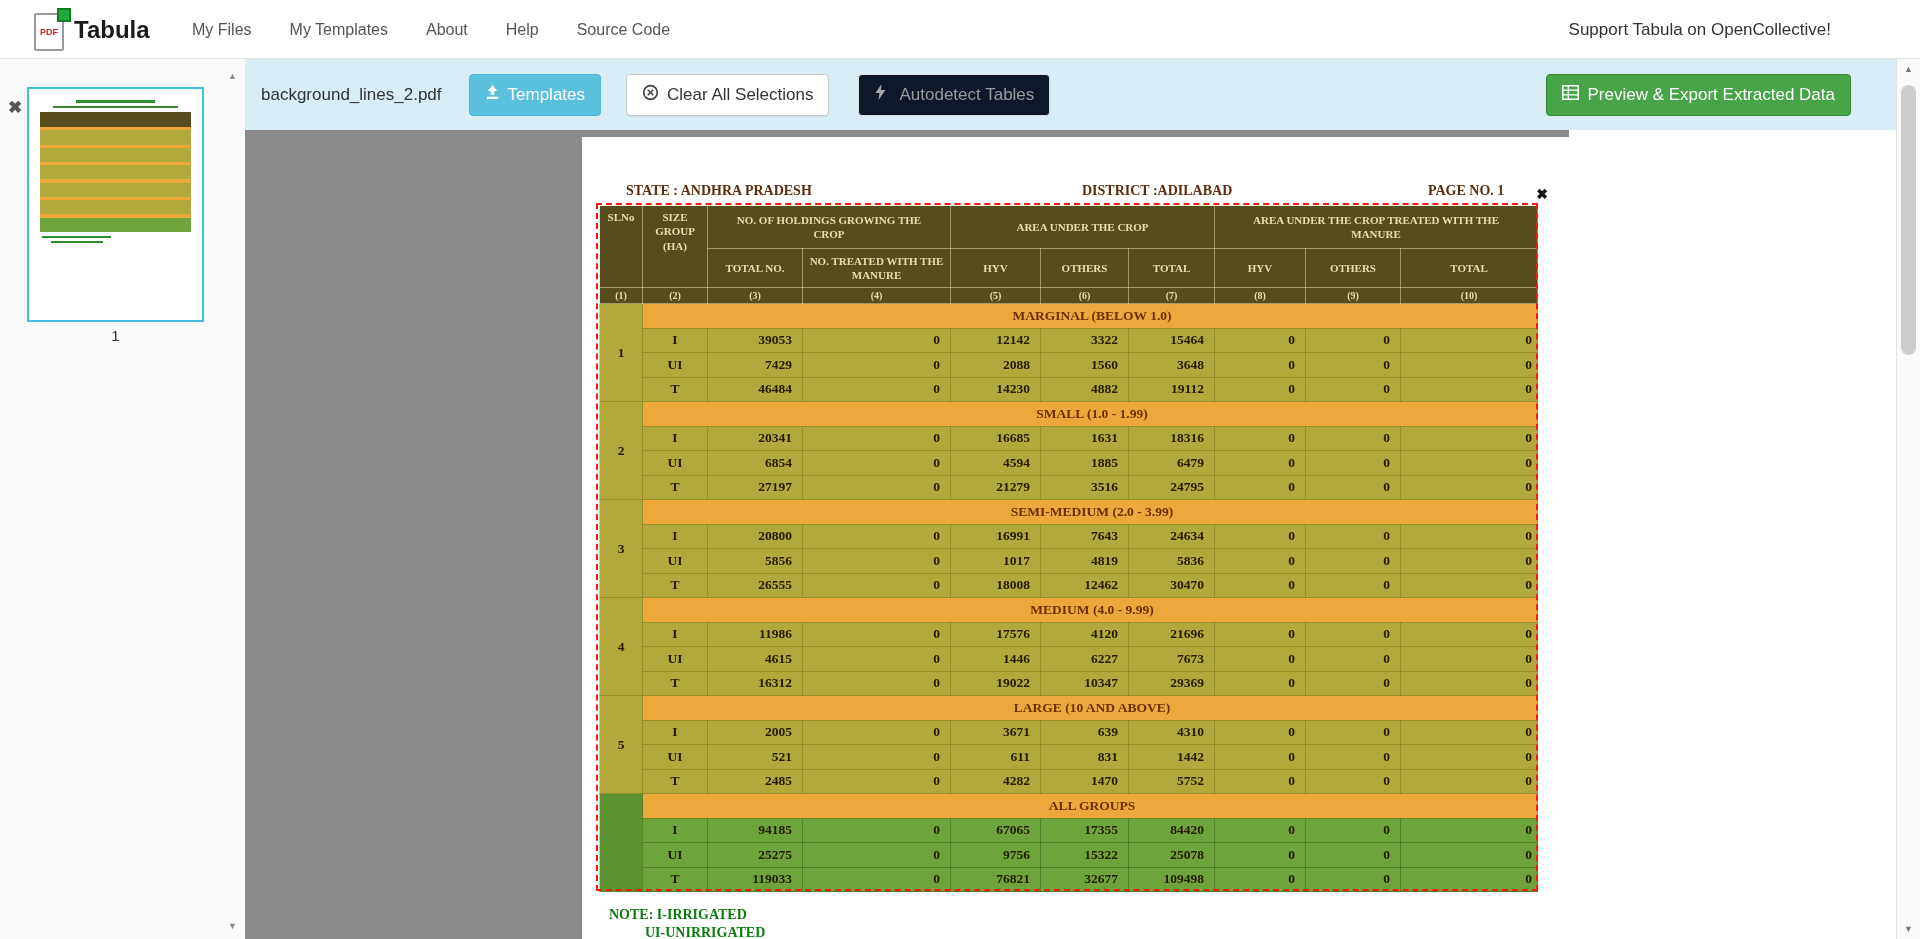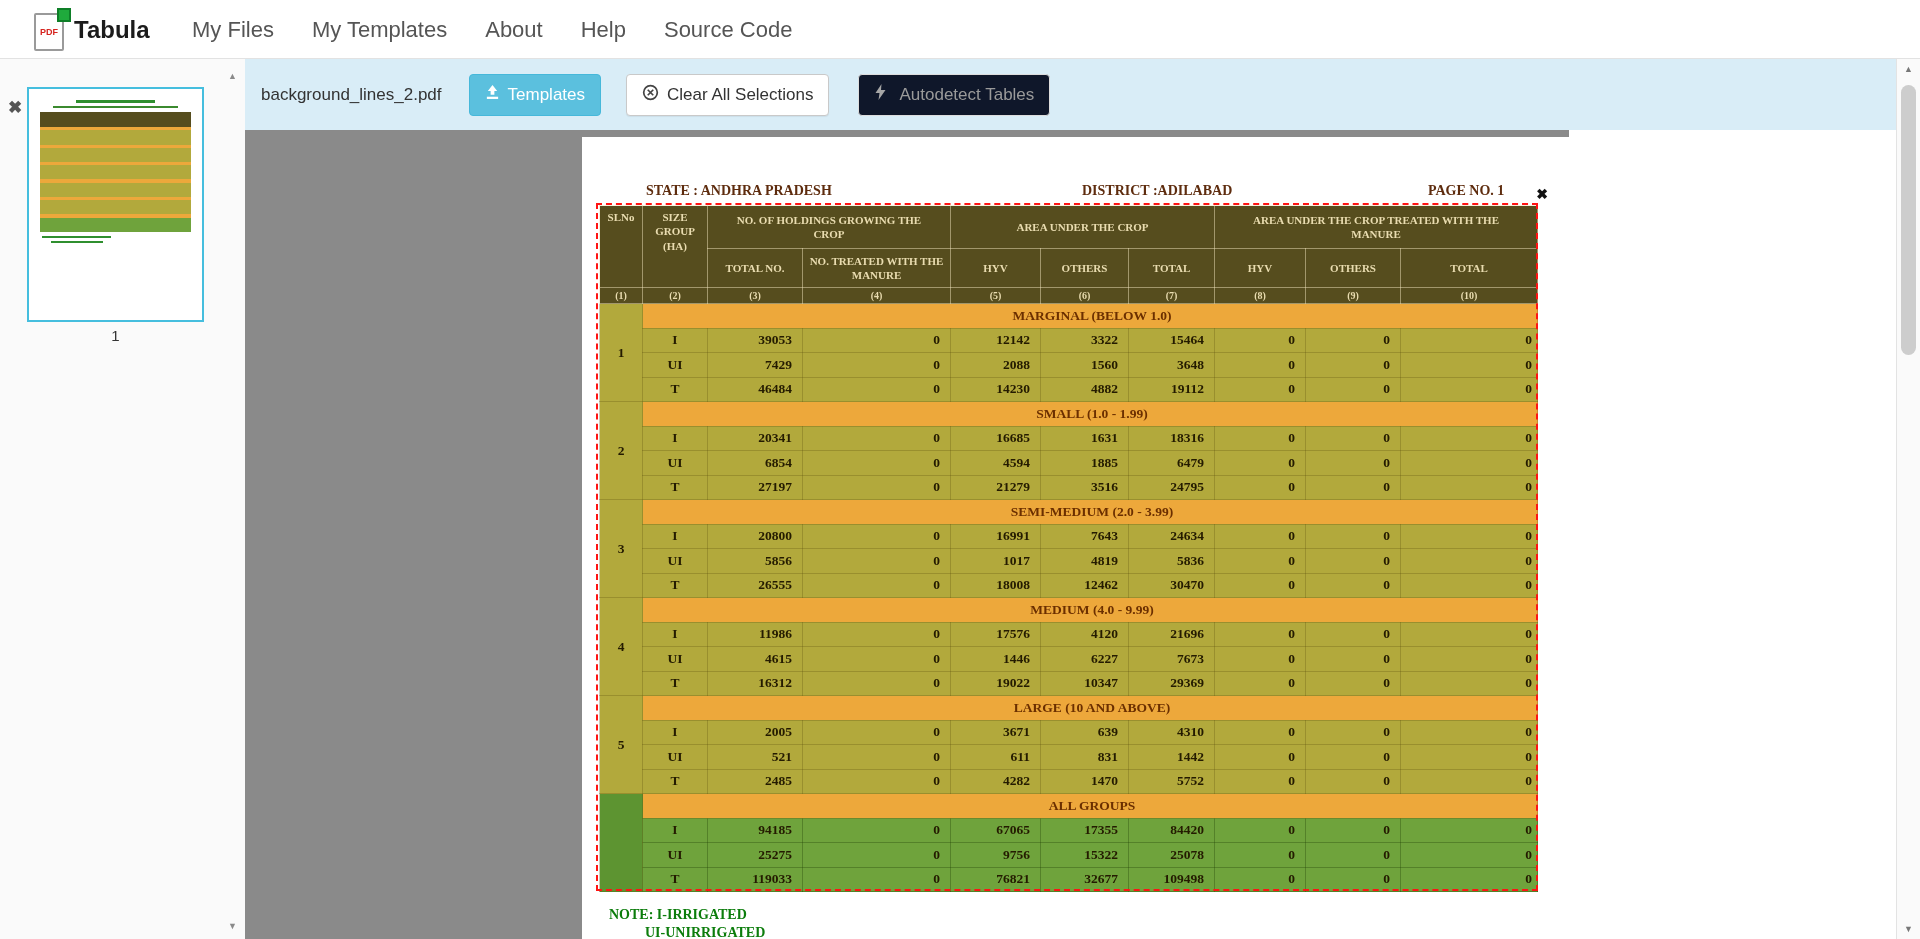--- a/index.html
+++ b/index.html
@@ -11,21 +11,21 @@
   #navbar { position:absolute; left:0; top:0; width:1920px; height:59px;
             background:#fff; border-bottom:1px solid #e2e2e2; z-index:30; }
   .brand { position:absolute; left:34px; top:0; height:59px; display:flex; align-items:center; gap:3px; cursor:pointer; }
   .logo { position:relative; width:37px; height:44px; }
   .logo-page { position:absolute; left:0; bottom:1px; width:30px; height:38px; background:#fff;
                border:2px solid #9a9a9a; border-radius:2px; display:flex; align-items:center; justify-content:center; }
   .logo-pdf { color:#d6241f; font-weight:bold; font-size:9px; letter-spacing:0; }
   .logo-green { position:absolute; right:0; top:0; width:14px; height:14px; background:#1faa3c; border:2px solid #0e7f28; }
   .brand-name { font-size:24px; font-weight:bold; color:#1b1b1b; }
   #nav-menu { position:absolute; left:192px; top:0; height:59px; display:flex; align-items:center; gap:38px; }
-  .nav-item { font-size:22px; color:#555; cursor:pointer; white-space:nowrap; }
+  .nav-item { font-size:16px; color:#555; cursor:pointer; white-space:nowrap; }
   #nav-right { position:absolute; right:89px; top:0; height:59px; display:flex; align-items:center; }
   #support-link { font-size:17px; color:#333; cursor:pointer; white-space:nowrap; }
 
   
   #sidebar { position:absolute; left:0; top:59px; width:245px; bottom:0; background:#fafafa; z-index:10; }
   .sidebar-close { position:absolute; left:8px; top:40px; font-size:17px; font-weight:bold; color:#555; cursor:pointer; line-height:1; }
   .thumb-box { position:absolute; left:27px; top:28px; width:177px; height:235px; background:#fff;
                border:2px solid #45bede; cursor:pointer; padding:9px 10px 0 10px; }
   .mini-title { height:3px; background:#2f8f2f; margin:2px auto 0 auto; }
   .mt1 { width:52%; }
@@ -57,21 +57,21 @@
                  margin-left:auto; margin-right:45px; }
 
   
   #viewer { position:absolute; left:245px; top:130px; right:24px; bottom:0; background:#fff; overflow:hidden; }
   #gray-bg { position:absolute; left:0; top:0; width:1324px; height:100%; background:#8a8a8a; }
   #pdf-page { position:absolute; left:337px; top:7px; width:987px; height:910px; background:#fff;
               font-family:"Liberation Serif", serif; }
   #pdf-title { position:absolute; top:8px; left:0; width:100%; text-align:center;
                font-size:15px; font-weight:bold; color:#0e8a0e; }
   .meta { position:absolute; top:46px; font-size:14px; font-weight:bold; color:#5e2c0e; white-space:nowrap; }
-  #meta-state    { left:64px; }
+  #meta-state    { left:44px; }
   #meta-district { left:500px; }
   #meta-pageno   { left:846px; }
 
   
   #twrap { position:absolute; left:17px; top:68px; width:938px; }
   table { border-collapse:collapse; table-layout:fixed; width:938px;
           font-family:"Liberation Serif", serif; border:1px solid #3f3813; }
   th { background:var(--header-olive,#564d1e); color:#e9dcb0; font-size:11px; font-weight:bold;
        border:1px solid rgba(238,226,185,.5); line-height:1.3; padding:2px 4px; text-align:center;
        vertical-align:middle; }
@@ -125,20 +125,23 @@
         <div class="logo-green"></div>
       </div>
       <span class="brand-name">Tabula</span>
     </div>
     <div id="nav-menu">
       <span class="nav-item">My Files</span>
       <span class="nav-item">My Templates</span>
       <span class="nav-item">About</span>
       <span class="nav-item">Help</span>
       <span class="nav-item">Source Code</span>
+    </div>
+    <div id="nav-right">
+      <span id="support-link">Support Tabula on OpenCollective!</span>
     </div>
   </div>
 
   <div id="sidebar">
     <span class="sidebar-close">✖</span>
     <div class="thumb-box">
       <div class="mini-title mt1"></div>
       <div class="mini-title mt2"></div>
       <div class="mini-header"></div>
       <div class="mini-body"></div>
@@ -171,20 +174,31 @@
       </span>
       <span>Clear All Selections</span>
     </button>
     <button class="btn btn-disabled">
       <span>
         <svg width="13" height="16" viewBox="0 0 12 16">
             <path d="M7 0 L1 9 H5 L4 16 L11 6 H6.5 Z" fill="#a6a6a6"></path>
           </svg>
       </span>
       <span>Autodetect Tables</span>
+    </button>
+    <button class="btn btn-success">
+      <span>
+        <svg width="17" height="15" viewBox="0 0 18 16">
+            <rect x="0.8" y="0.8" width="16.4" height="14.4" fill="none" stroke="#fff" stroke-width="1.6"></rect>
+            <line x1="0.8" y1="5.5" x2="17.2" y2="5.5" stroke="#fff" stroke-width="1.4"></line>
+            <line x1="0.8" y1="10.5" x2="17.2" y2="10.5" stroke="#fff" stroke-width="1.4"></line>
+            <line x1="6.6" y1="0.8" x2="6.6" y2="15.2" stroke="#fff" stroke-width="1.4"></line>
+          </svg>
+      </span>
+      <span>Preview &amp; Export Extracted Data</span>
     </button>
   </div>
 
   <div id="viewer">
     <div id="gray-bg"></div>
     <div id="pdf-page">
       <span class="meta" id="meta-state">STATE : ANDHRA PRADESH</span>
       <span class="meta" id="meta-district">DISTRICT :ADILABAD</span>
       <span class="meta" id="meta-pageno">PAGE NO. 1</span>
 

